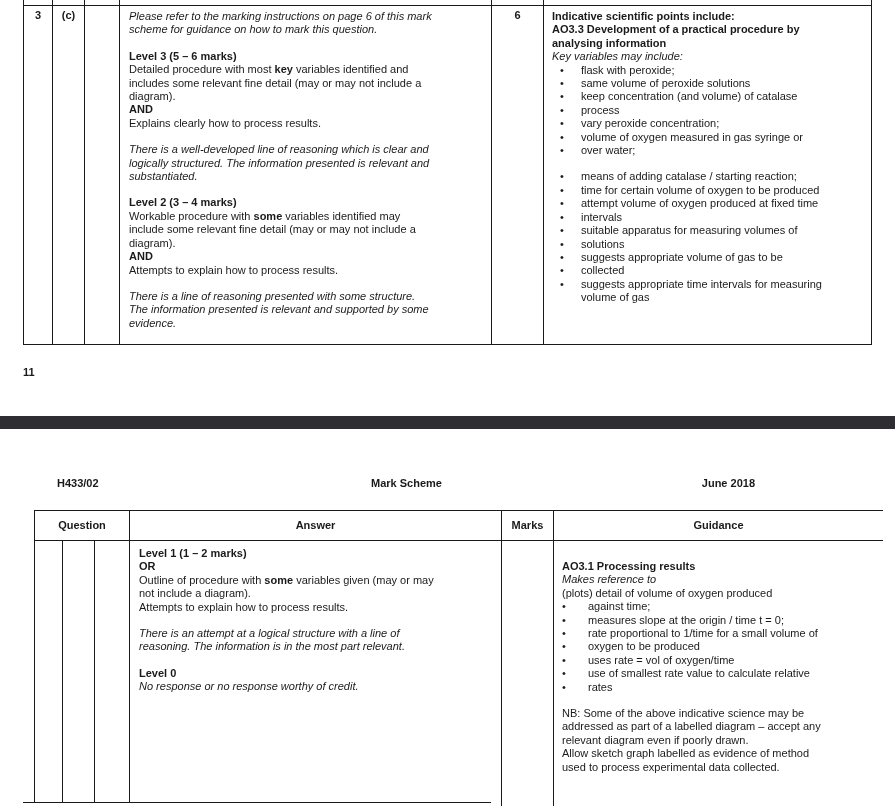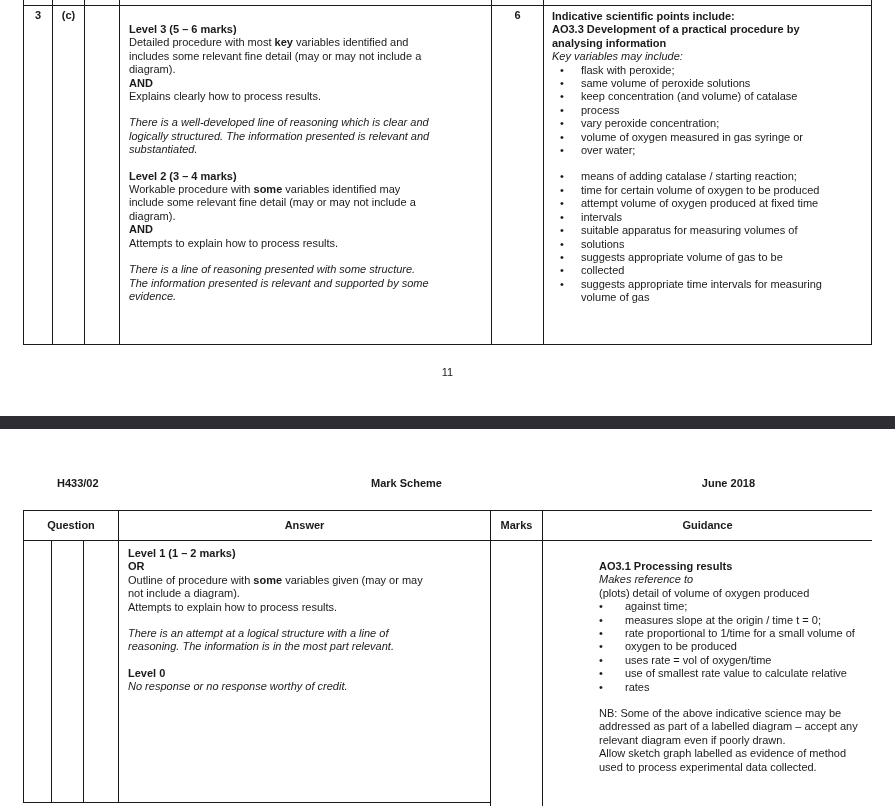--- a/index.html
+++ b/index.html
@@ -30,59 +30,61 @@
   .b-txt{flex:1 1 auto;white-space:pre-line;}
   
   #stub-row{left:23px;top:0;width:849px;height:5px;box-sizing:border-box;
     border-left:1px solid #1a1a1a;border-right:1px solid #1a1a1a;}
   #stub-row .cell{height:5px;}
   #table1{left:23px;top:5px;width:849px;height:340px;box-sizing:border-box;
     border:1px solid #1a1a1a;}
   #table1 .trow{height:100%;}
   .pad-ans{padding:4px 9px 0 9px;}
   .pad-gd{padding:4px 8px 0 8px;}
-  #page-num{left:23px;top:366px;width:849px;text-align:center;font-weight:normal;}
+  #page-num{left:23px;top:366px;width:849px;text-align:left;font-weight:bold;}
   
   #separator-bar{left:0;top:416px;width:895px;height:13px;}
   
   #p2-header{left:0;top:477px;width:780px;height:14px;font-weight:bold;}
   #p2-header .left{position:absolute;left:57px;}
   #p2-header .center{position:absolute;left:0;right:0;text-align:center;padding-left:33px;}
   #p2-header .right{position:absolute;right:25px;}
-  #table2{left:23px;top:510px;width:849px;height:296px;overflow:hidden;}
+  #table2{left:34px;top:510px;width:849px;height:296px;overflow:hidden;}
   #t2-head{height:31px;box-sizing:border-box;
     border-top:1px solid #1a1a1a;border-bottom:1px solid #1a1a1a;}
   #t2-head .cell{display:flex;align-items:center;justify-content:center;
     font-weight:bold;}
   #t2-head .cell:first-child, #t2-body .cell:first-child{border-left:1px solid #1a1a1a;}
   .c-qhead{flex:0 0 96px;}
   #t2-body{height:265px;}
   #t2-cutline{left:23px;top:802px;width:468px;height:1px;background:#1a1a1a;}
   #t2-patch{left:23px;top:803px;width:466px;height:3px;background:#ffffff;}
   .pad-ans2{padding:6px 9px 0 9px;}
-  .pad-gd2{padding:6px 8px 0 8px;margin-left:48px;}
+  .pad-gd2{padding:6px 8px 0 8px;}
 </style>
 </head>
 <body>
 
 <div class="abs trow" id="stub-row">
   <div class="cell c-q1"></div>
   <div class="cell c-q2"></div>
   <div class="cell c-q3"></div>
   <div class="cell c-ans"></div>
   <div class="cell c-mk"></div>
   <div class="cell c-gd"></div>
 </div>
 
 <div class="abs" id="table1">
   <div class="trow">
     <div class="cell c-q1 topcenter">3</div>
     <div class="cell c-q2 topcenter">(c)</div>
     <div class="cell c-q3"></div>
     <div class="cell c-ans pad-ans">
+      <div class="p i">Please refer to the marking instructions on page 6 of this mark
+scheme for guidance on how to mark this question.</div>
       <div class="g"></div>
       <div class="p b">Level 3 (5 – 6 marks)</div>
       <div class="p"><span>Detailed procedure with most </span><span class="b">key</span><span> variables identified and
 includes some relevant fine detail (may or may not include a
 diagram).</span></div>
       <div class="p b">AND</div>
       <div class="p">Explains clearly how to process results.</div>
       <div class="g"></div>
       <div class="p i">There is a well-developed line of reasoning which is clear and
 logically structured. The information presented is relevant and

